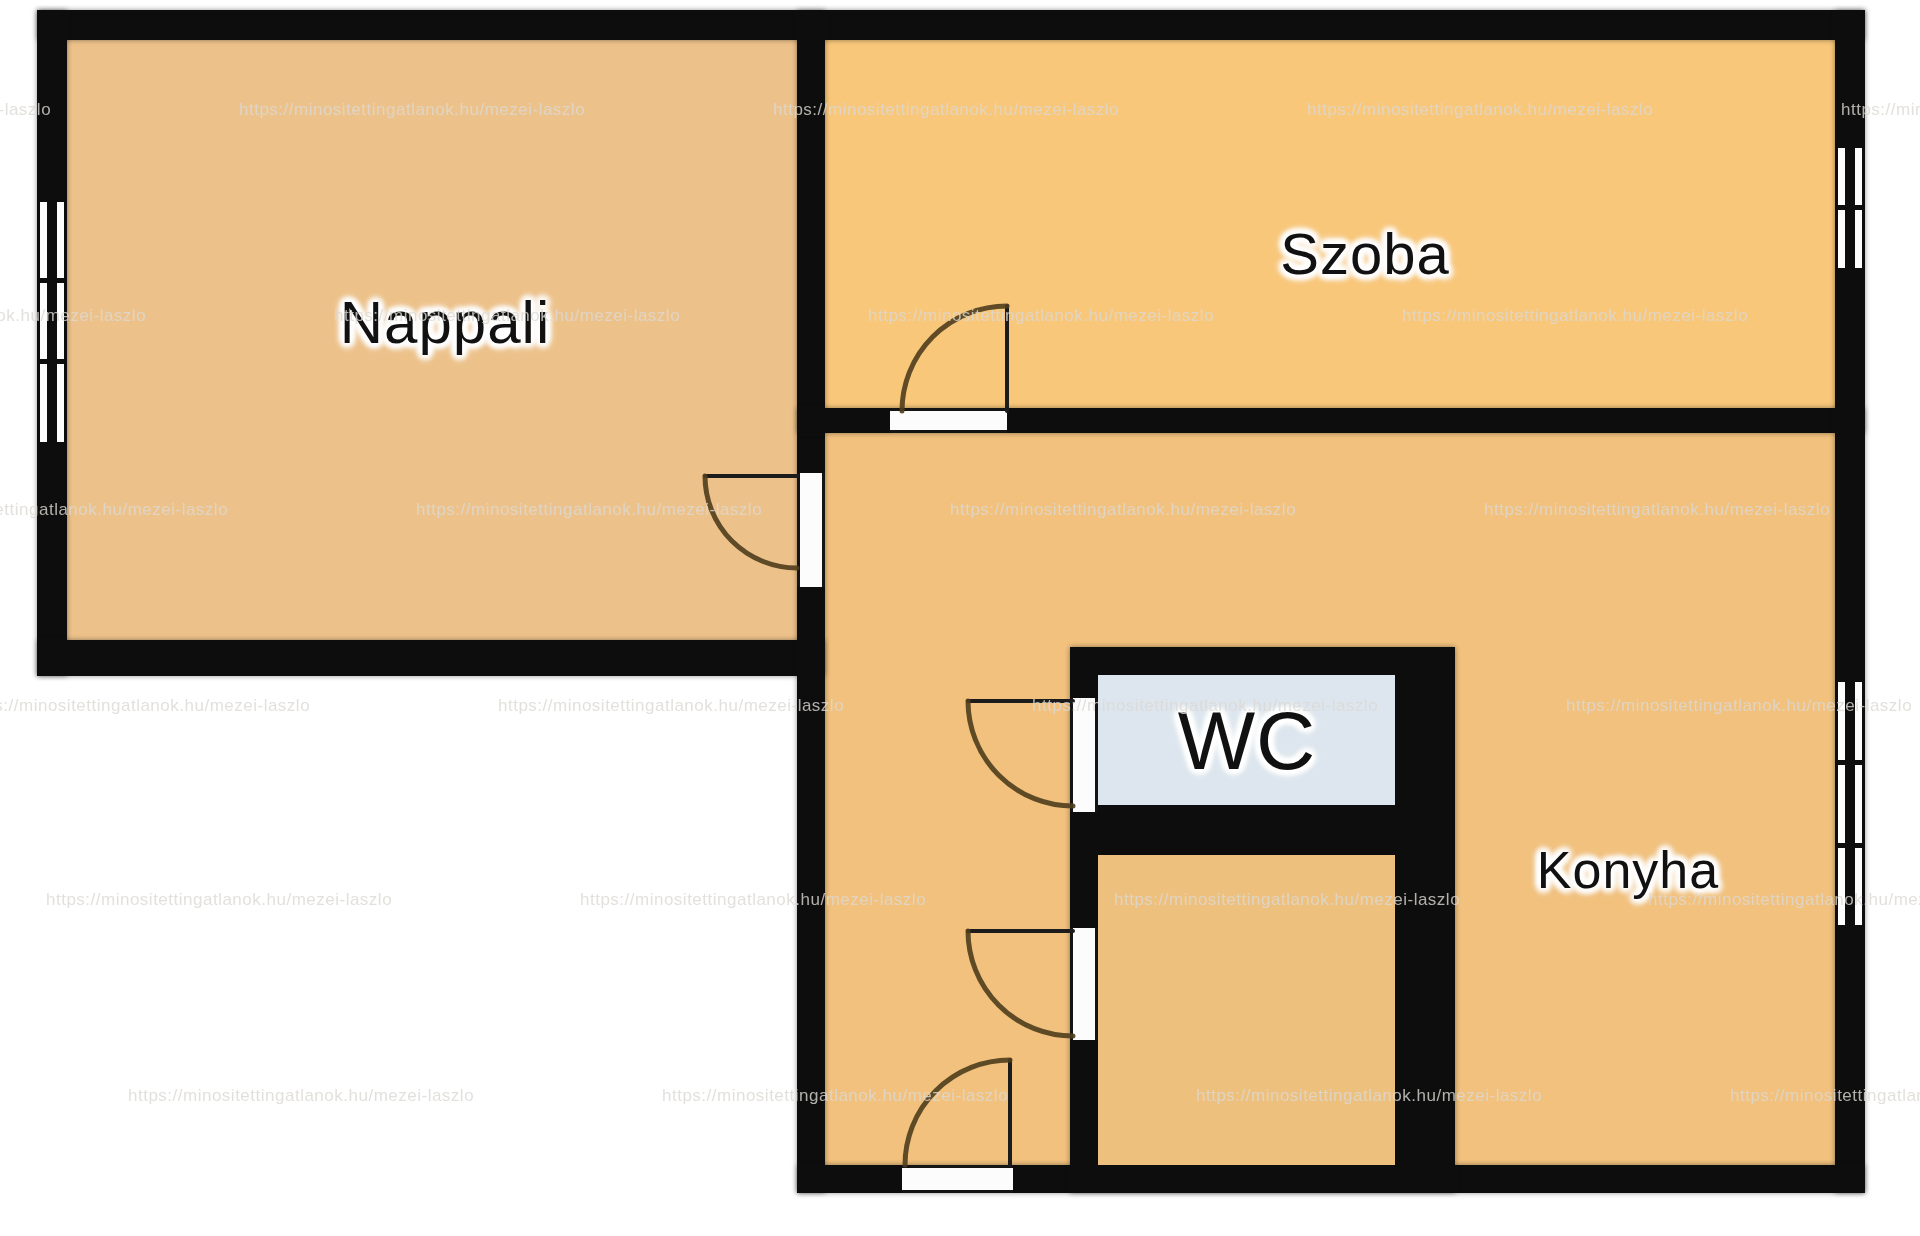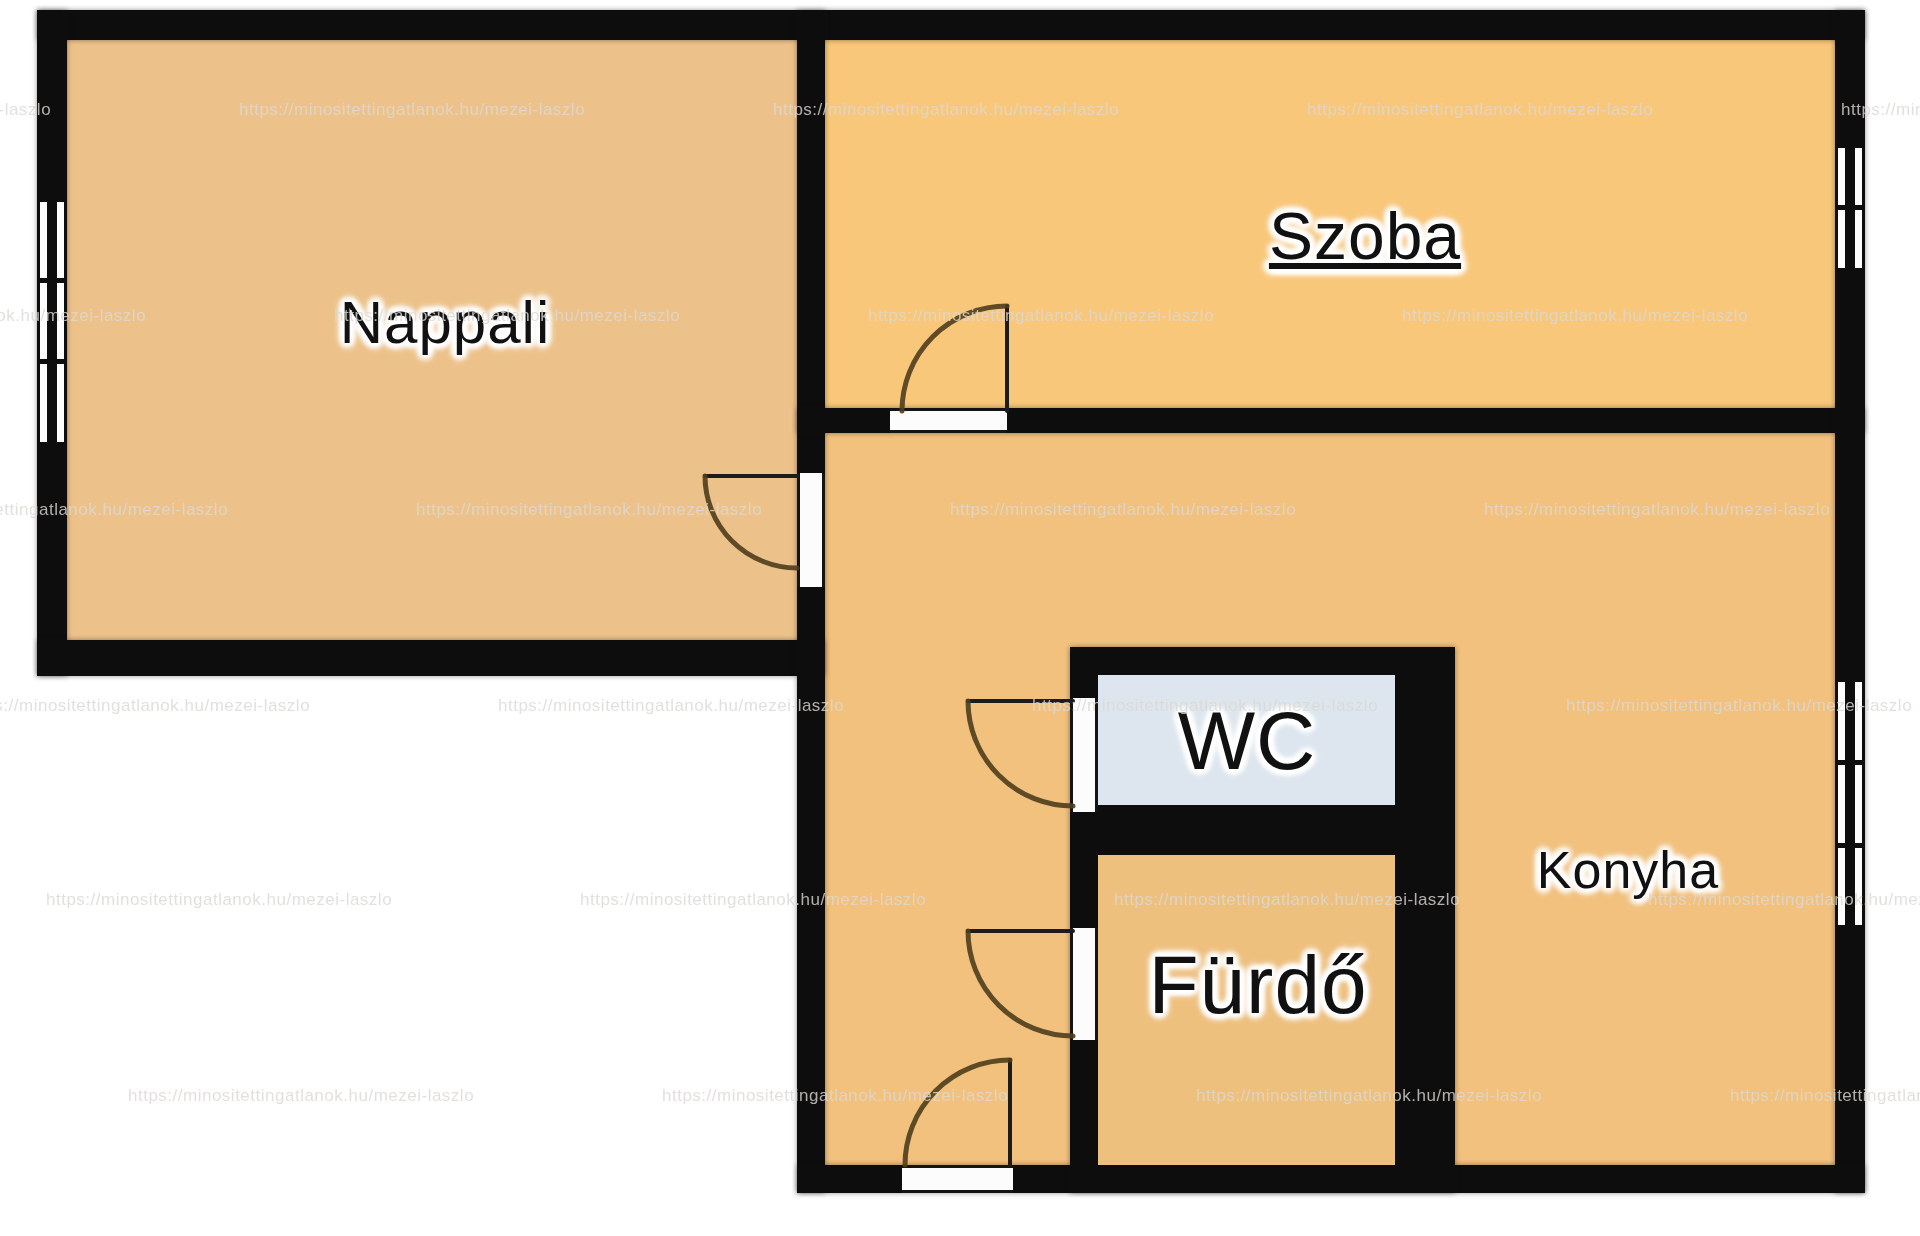--- a/index.html
+++ b/index.html
@@ -90,24 +90,23 @@
       <path d="M1073 931 H968" stroke="#1c1c1c" stroke-width="4"></path>
       <path d="M968 931 A105 105 0 0 0 1073 1036" stroke="#4f3d1d" stroke-width="5" opacity="0.9"></path>
     </g>
     <g stroke-linecap="round" fill="none">
       <path d="M1010 1165 V1060" stroke="#1c1c1c" stroke-width="4"></path>
       <path d="M1010 1060 A105 105 0 0 0 905 1165" stroke="#4f3d1d" stroke-width="5" opacity="0.9"></path>
     </g>
   </svg>
 
   <div class="room-label" style="left:445px;top:322px;font-size:60px;">Nappali</div>
-  <div class="room-label" style="left:1365px;top:236px;font-size:66px;text-decoration:underline;">Szoba</div>
+  <div class="room-label" style="left:1365px;top:253px;font-size:58px;">Szoba</div>
   <div class="room-label" style="left:1628px;top:870px;font-size:52px;">Konyha</div>
   <div class="room-label" style="left:1247px;top:741px;font-size:82px;">WC</div>
-  <div class="room-label" style="left:1258px;top:985px;font-size:82px;">Fürdő</div>
 
   <div id="wm-layer">
       <span class="wm" style="left: -295px; top: 100px; color: rgb(220, 217, 212);">https://minositettingatlanok.hu/mezei-laszlo</span>
       <span class="wm" style="left: 239px; top: 100px; color: rgb(220, 217, 212);">https://minositettingatlanok.hu/mezei-laszlo</span>
       <span class="wm" style="left: 773px; top: 100px; color: rgb(220, 217, 212);">https://minositettingatlanok.hu/mezei-laszlo</span>
       <span class="wm" style="left: 1307px; top: 100px; color: rgb(220, 217, 212);">https://minositettingatlanok.hu/mezei-laszlo</span>
       <span class="wm" style="left: 1841px; top: 100px; color: rgb(220, 217, 212);">https://minositettingatlanok.hu/mezei-laszlo</span>
       <span class="wm" style="left: -200px; top: 306px; color: rgb(220, 217, 212);">https://minositettingatlanok.hu/mezei-laszlo</span>
       <span class="wm" style="left: 334px; top: 306px; color: rgb(220, 217, 212);">https://minositettingatlanok.hu/mezei-laszlo</span>
       <span class="wm" style="left: 868px; top: 306px; color: rgb(220, 217, 212);">https://minositettingatlanok.hu/mezei-laszlo</span>

